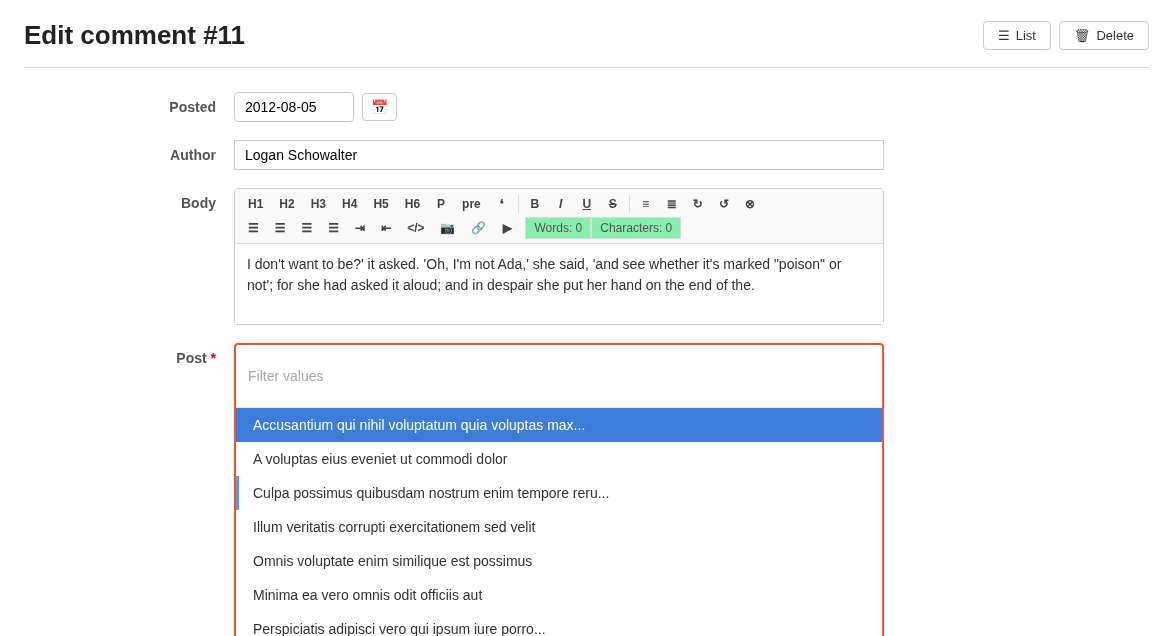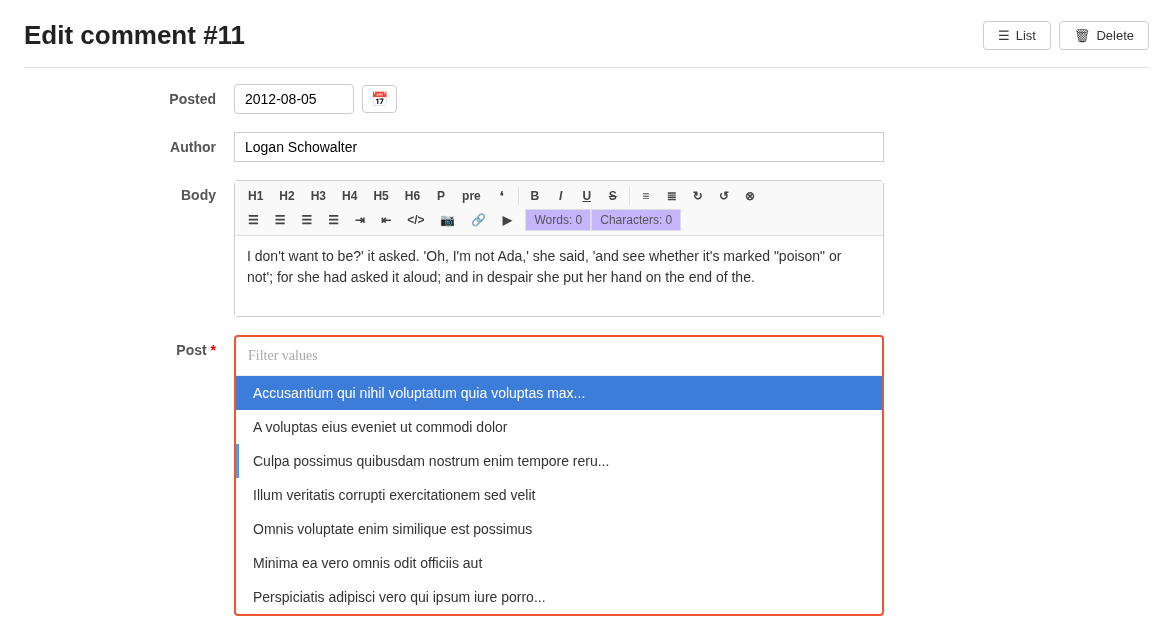--- a/index.html
+++ b/index.html
@@ -13,21 +13,21 @@
       background: #fff;
       min-height: 636px;
       padding: 20px 24px;
     }
     .page-header {
       display: flex;
       justify-content: space-between;
       align-items: center;
       padding-bottom: 16px;
       border-bottom: 1px solid #ddd;
-      margin-bottom: 16px;
+      margin-bottom: 24px;
     }
     .page-title {
       font-size: 26px;
       font-weight: bold;
       color: #222;
     }
     .header-actions {
       display: flex;
       gap: 8px;
     }
@@ -140,49 +140,48 @@
       display: flex;
       align-items: center;
       gap: 0;
       margin-left: 4px;
       font-size: 12px;
       color: #555;
     }
     .words-chars span {
       padding: 3px 8px;
       border: 1px solid #ddd;
-      background: #c4b5fd;
+      background: #86efac;
     }
     .rte-content {
       padding: 10px 12px;
       min-height: 80px;
       font-size: 14px;
       line-height: 1.5;
       color: #333;
       background: #fff;
     }
 
     
     .post-dropdown-wrapper {
       position: relative;
       border: 2px solid #e53;
       border-radius: 4px;
       max-width: 660px;
       background: #fff;
     }
     .filter-input {
       width: 100%;
-      padding: 11px 12px;
+      padding: 23px 12px;
       border: none;
       border-bottom: 1px solid #eee;
       font-size: 14px;
       outline: none;
       color: #4c1d95;
       border-radius: 4px 4px 0 0;
-      font-family: Liberation Serif, serif;
     }
     .filter-input::placeholder { color: #aaa; }
     .dropdown-list {
       list-style: none;
       max-height: 240px;
       overflow-y: auto;
     }
     .dropdown-item {
       padding: 9px 14px;
       cursor: pointer;

